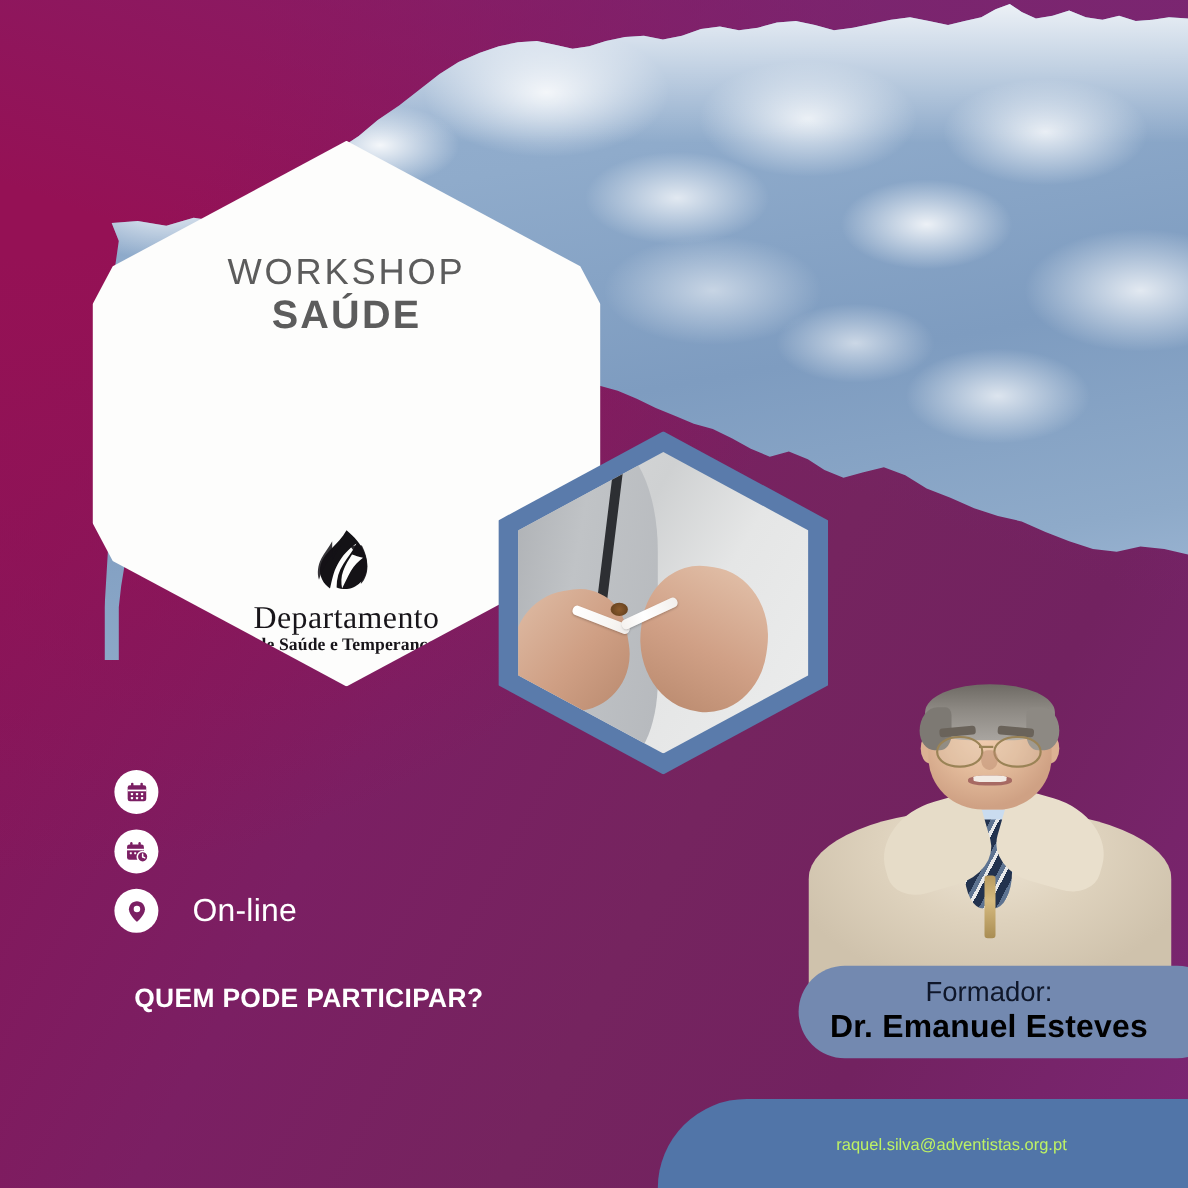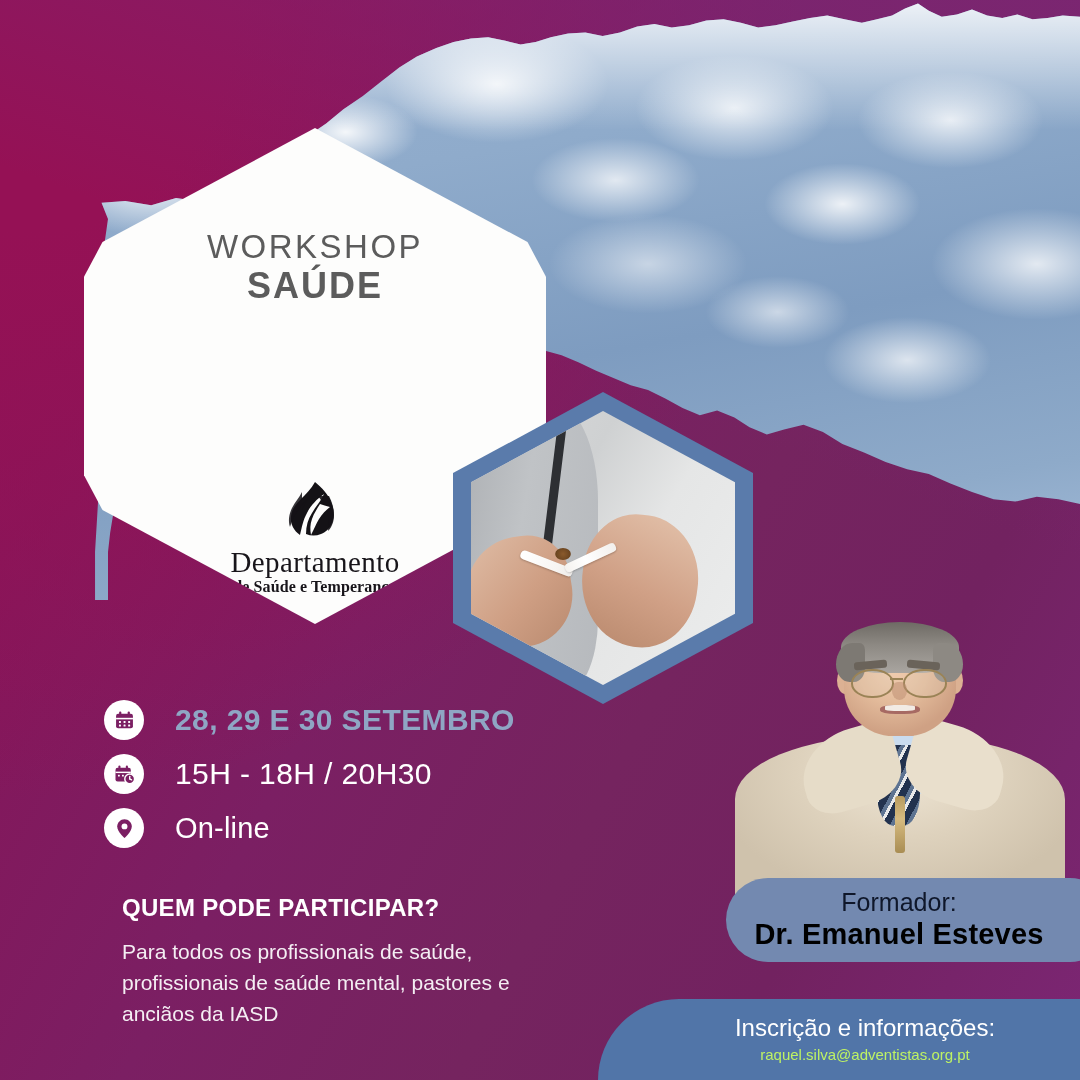--- a/index.html
+++ b/index.html
@@ -401,21 +401,20 @@
           <g fill="#ffffff">
             <rect x="6.2" y="12.4" width="2.1" height="2.1" rx=".4"></rect>
             <rect x="11" y="12.4" width="2.1" height="2.1" rx=".4"></rect>
             <rect x="15.8" y="12.4" width="2.1" height="2.1" rx=".4"></rect>
             <rect x="6.2" y="16.2" width="2.1" height="2.1" rx=".4"></rect>
             <rect x="11" y="16.2" width="2.1" height="2.1" rx=".4"></rect>
             <rect x="15.8" y="16.2" width="2.1" height="2.1" rx=".4"></rect>
           </g>
         </svg>
       </span>
-      <span class="dtext date">28, 29 E 30 SETEMBRO</span>
     </div>
 
     <div class="drow">
       <span class="dicon">
         <svg viewBox="0 0 24 24" width="23" height="23" xmlns="http://www.w3.org/2000/svg">
           <g fill="#7b1f63">
             <rect x="2.6" y="5" width="16" height="14.4" rx="2.2"></rect>
             <rect x="5.6" y="2.6" width="2.2" height="4.2" rx="1.1"></rect>
             <rect x="13.4" y="2.6" width="2.2" height="4.2" rx="1.1"></rect>
           </g>
@@ -424,38 +423,36 @@
             <rect x="5.2" y="12.2" width="1.9" height="1.9" rx=".4"></rect>
             <rect x="9.4" y="12.2" width="1.9" height="1.9" rx=".4"></rect>
           </g>
           <circle cx="17.4" cy="16.6" r="5.1" fill="#7b1f63" stroke="#ffffff" stroke-width="1.5"></circle>
           <g stroke="#ffffff" stroke-width="1.4" stroke-linecap="round">
             <line x1="17.4" y1="16.6" x2="17.4" y2="13.9"></line>
             <line x1="17.4" y1="16.6" x2="19.4" y2="17.6"></line>
           </g>
         </svg>
       </span>
-      <span class="dtext time">15H - 18H / 20H30</span>
     </div>
 
     <div class="drow">
       <span class="dicon">
         <svg viewBox="0 0 24 24" width="23" height="23" xmlns="http://www.w3.org/2000/svg">
           <path d="M12 2.4c-4.2 0-7.6 3.4-7.6 7.6 0 5.6 7.6 12 7.6 12s7.6-6.4 7.6-12c0-4.2-3.4-7.6-7.6-7.6z" fill="#7b1f63"></path>
           <circle cx="12" cy="9.8" r="3.1" fill="#ffffff"></circle>
         </svg>
       </span>
       <span class="dtext place">On-line</span>
     </div>
 
   </div>
 
   <div class="audience">
     <div class="aud-title">QUEM PODE PARTICIPAR?</div>
-    <div class="aud-body">Para todos os profissionais de saúde, profissionais de saúde mental, pastores e anciãos da IASD</div>
   </div>
 
   <div class="presenter">
     <div class="pr-neck"></div>
     <div class="pr-sweater"></div>
     <div class="pr-shirt"></div>
     <div class="pr-tie"></div>
     <div class="pr-collar-l"></div>
     <div class="pr-collar-r"></div>
     <div class="pr-zip"></div>
@@ -474,17 +471,16 @@
     <div class="pr-mouth"></div>
     <div class="pr-teeth"></div>
   </div>
 
   <div class="name-pill">
     <span class="np-role">Formador:</span>
     <span class="np-name">Dr. Emanuel Esteves</span>
   </div>
 
   <div class="contact">
-    <span class="ct-l1">Inscrição e informações:</span>
     <span class="ct-l2">raquel.silva@adventistas.org.pt</span>
   </div>
 
 </div>
 
 </body></html>

